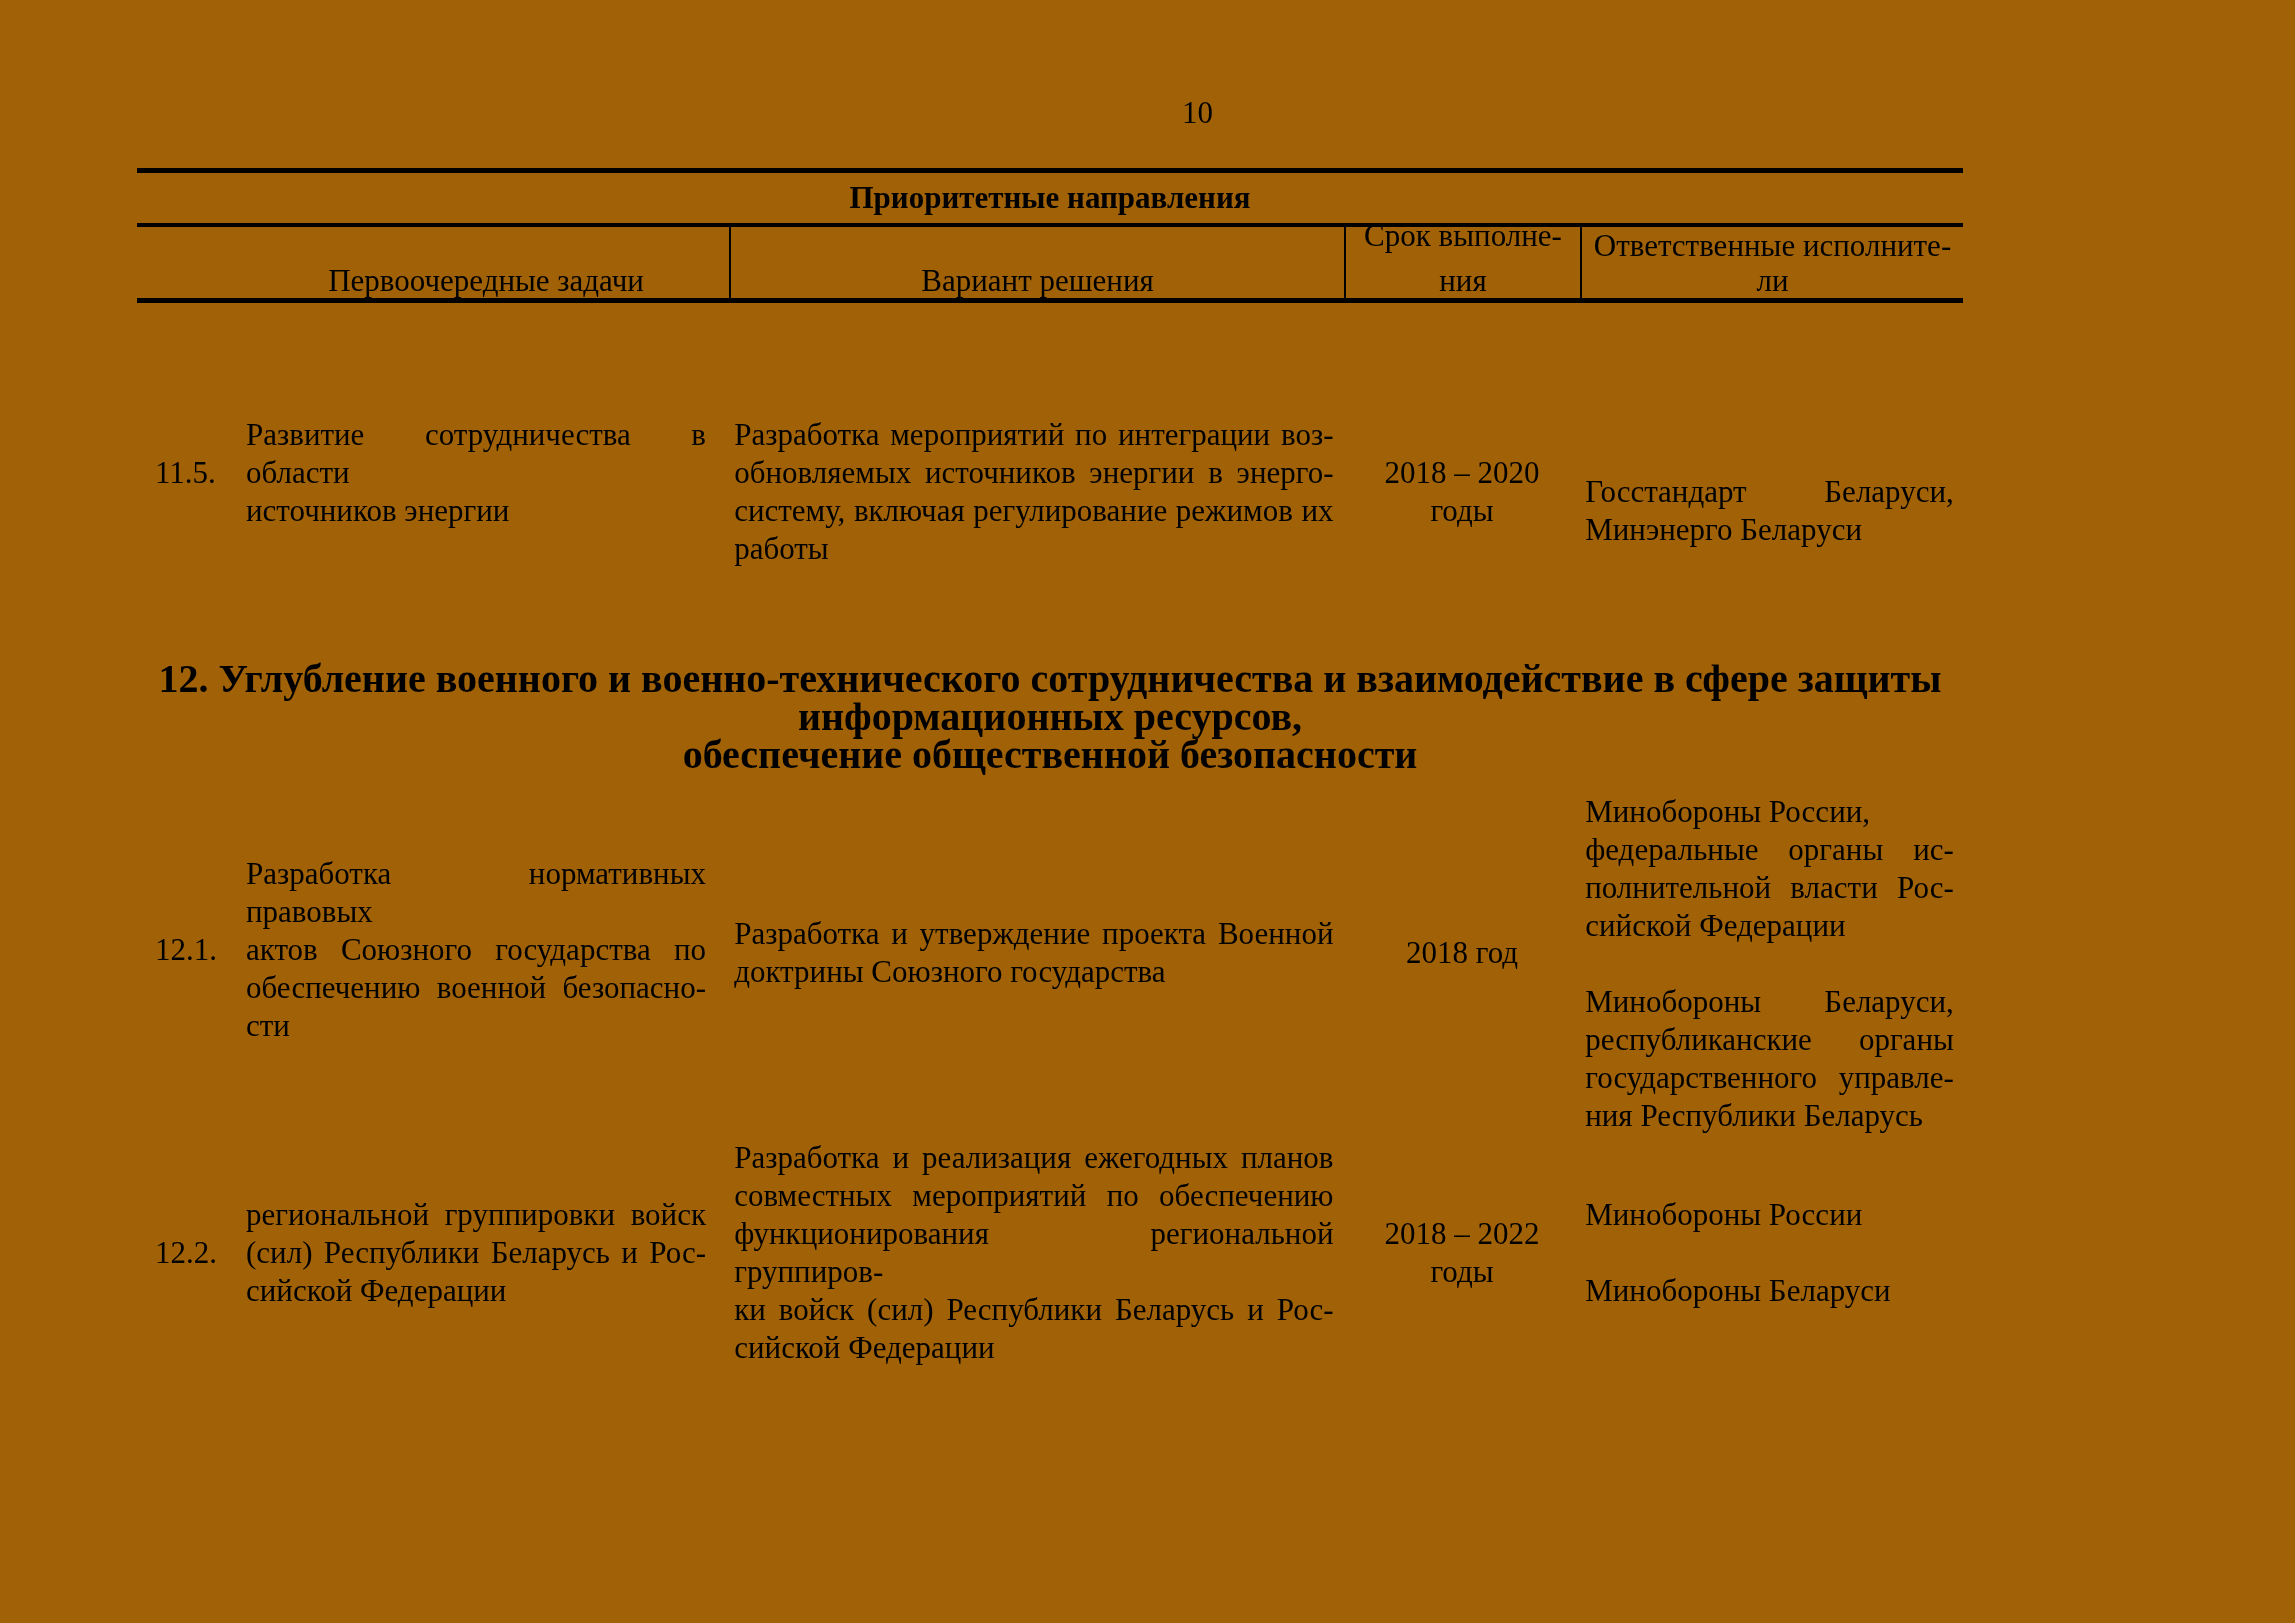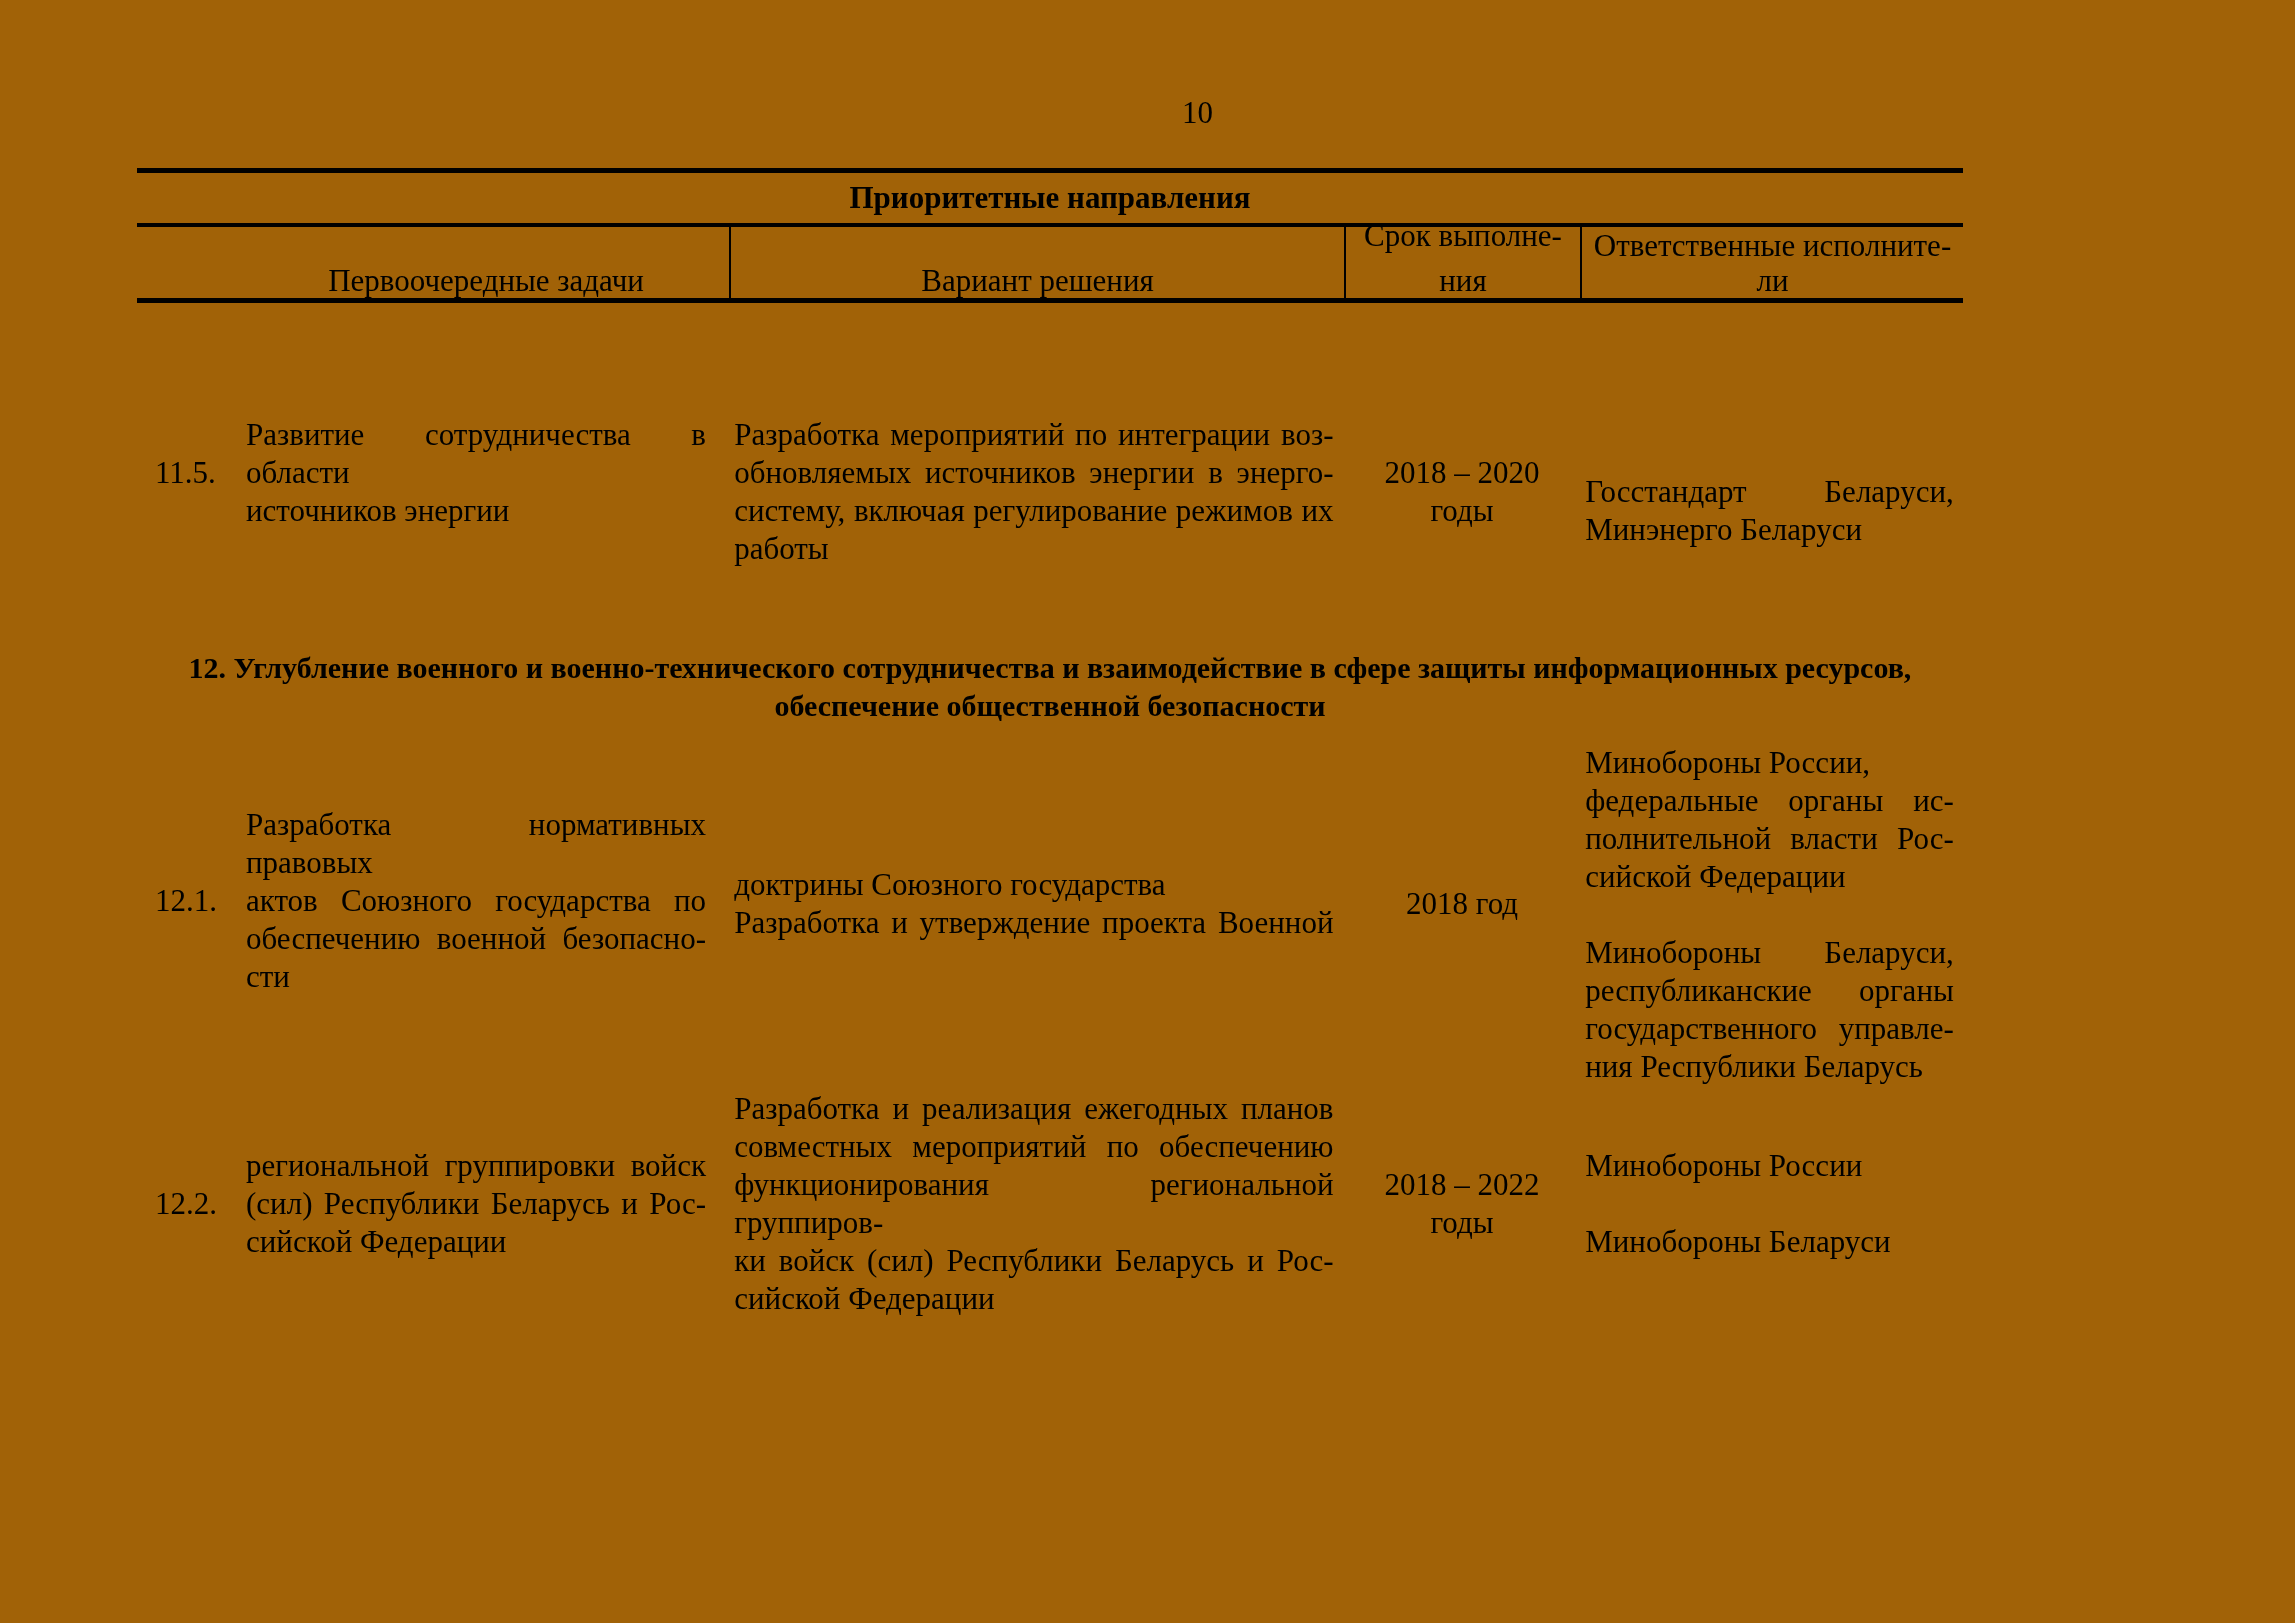--- a/index.html
+++ b/index.html
@@ -48,21 +48,21 @@
   .para.gap { margin-top:38px; }
 
   .row115 { margin-top:39px; min-height:301px; }
   .row121 { margin-top:19.6px; }
   .row122 { margin-top:3.3px; }
   .row115 .c1 { top:-19px; }
   .row121 .c1 { top:-14.4px; }
   .row121 .c2, .row121 .c3 { position:relative; top:-11.8px; }
 
   .sect {
-    margin-top:6px; text-align:center; font-weight:bold; font-size:30px;
+    margin-top:17px; text-align:center; font-weight:bold; font-size:40px;
   }
 </style>
 </head>
 <body>
 
 <div class="page">
   <div class="page-number">10</div>
 
   <div class="content">
     <div class="rule"></div>
@@ -123,22 +123,22 @@
 
     <div class="trow row121">
       <div class="cell c1">
         <div class="num">12.1.</div>
         <div class="tl j">Разработка нормативных правовых</div>
         <div class="tl j">актов Союзного государства по</div>
         <div class="tl j">обеспечению военной безопасно-</div>
         <div class="tl">сти</div>
       </div>
       <div class="cell c2">
+        <div class="tl j">Разработка и утверждение проекта Военной</div>
         <div class="tl">доктрины Союзного государства</div>
-        <div class="tl j">Разработка и утверждение проекта Военной</div>
       </div>
       <div class="cell c3">
         <div class="tl c">2018 год</div>
       </div>
       <div class="cell c4">
         <div class="para">
           <div class="tl">Минобороны России,</div>
           <div class="tl j">федеральные органы ис-</div>
           <div class="tl j">полнительной власти Рос-</div>
           <div class="tl">сийской Федерации</div>

